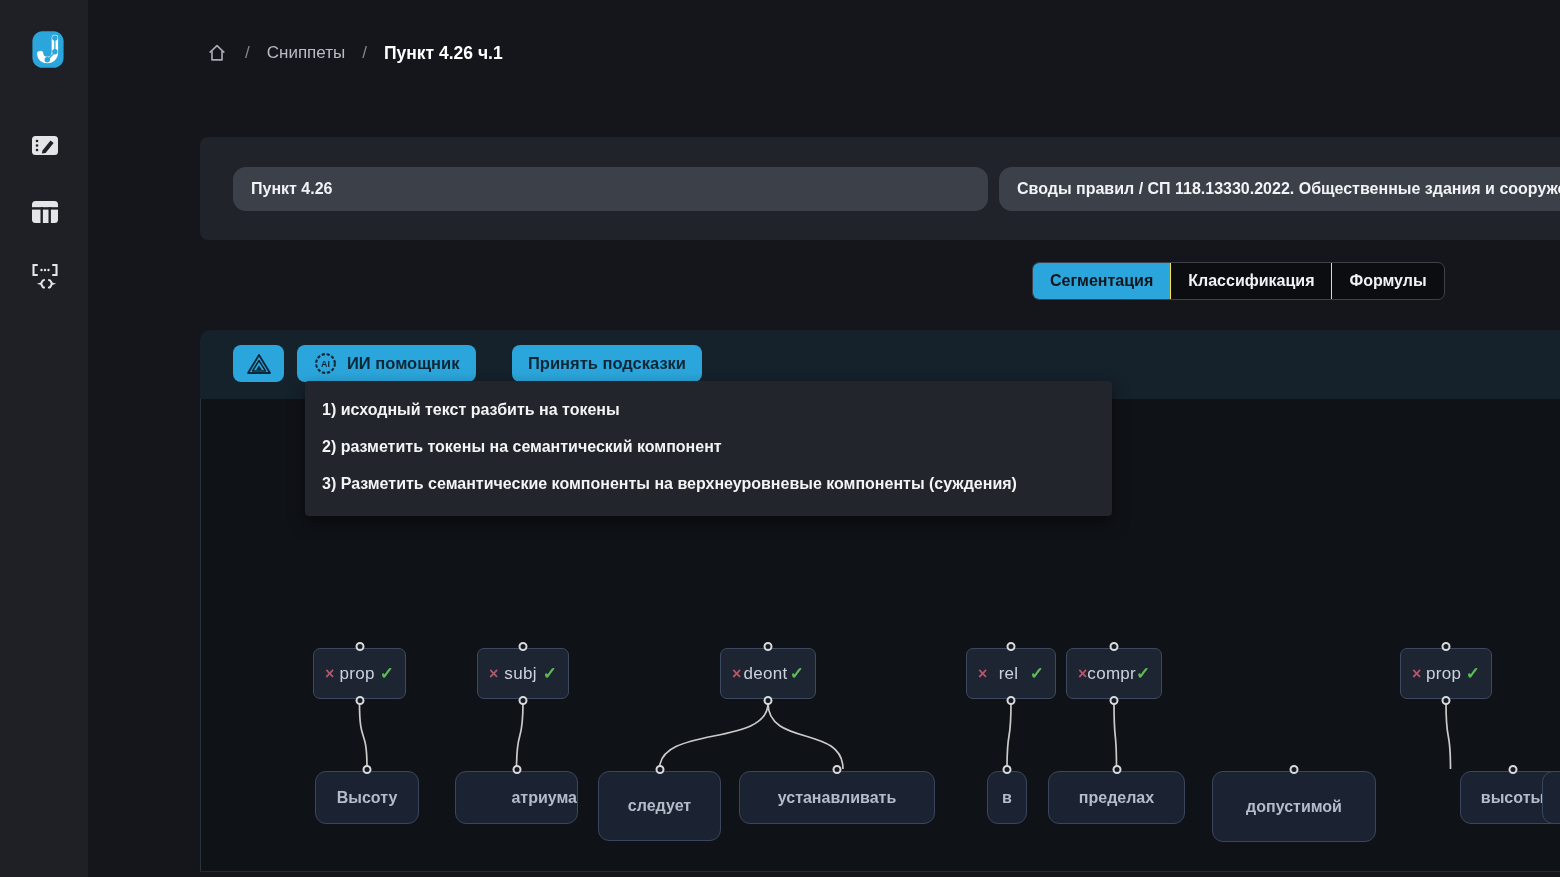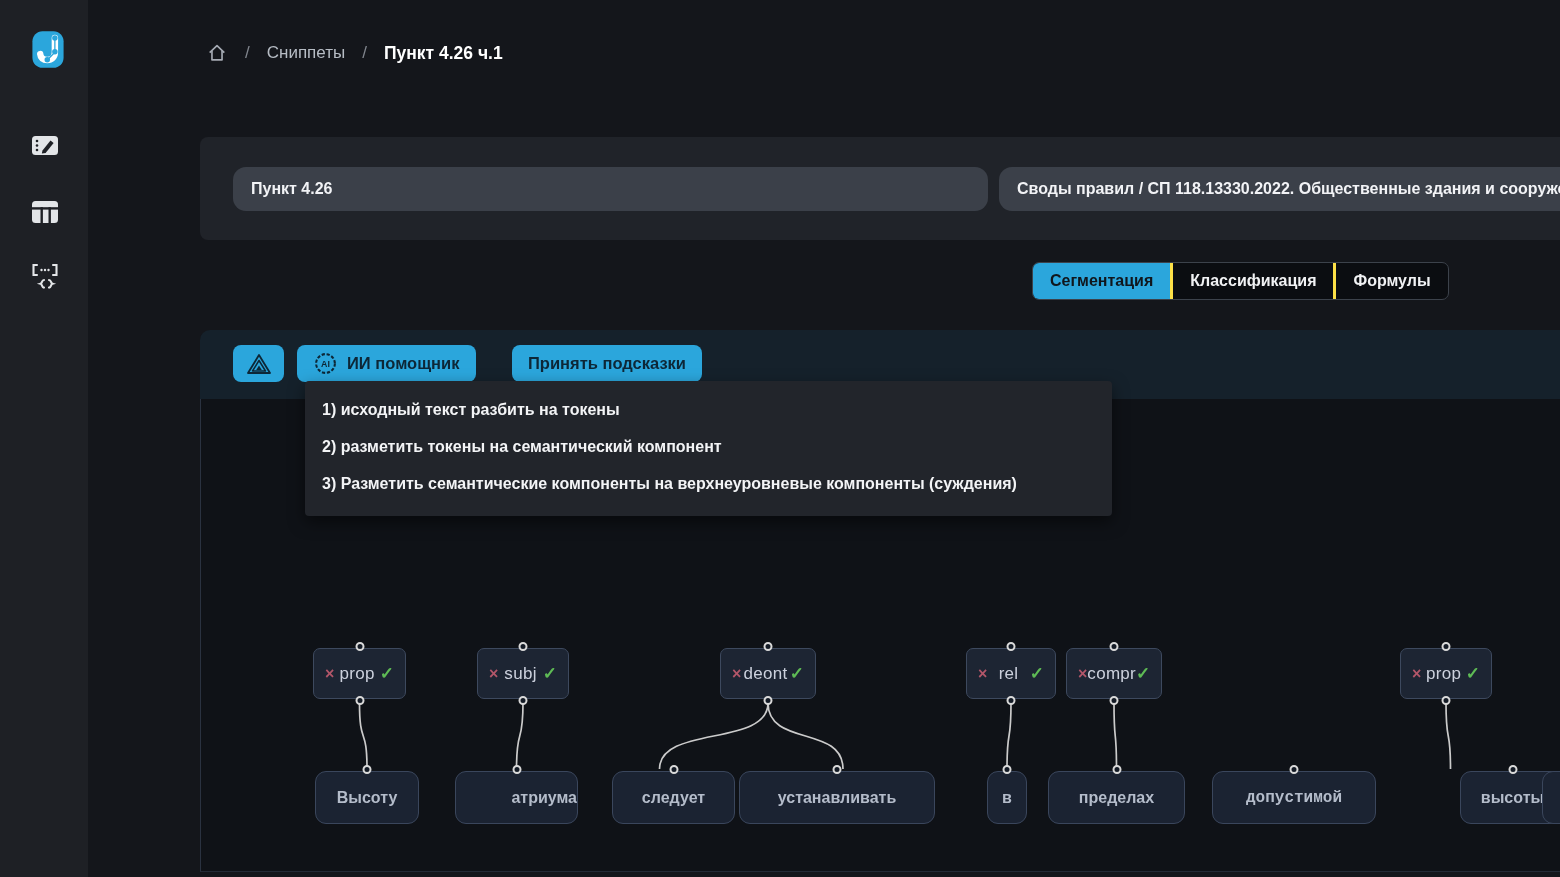--- a/index.html
+++ b/index.html
@@ -20,21 +20,21 @@
   
   .card { position:absolute; left:200px; top:137px; width:1380px; height:103px; background:#202329; border-radius:8px; z-index:2; }
   .field { position:absolute; top:30px; height:44px; background:#3b4049; border:none; border-radius:13px;
            color:#f2f3f6; font-size:16px; font-weight:600; padding:0 18px; font-family:"Liberation Sans",sans-serif; outline:none; }
   .field1 { left:33px;  width:755px; }
   .field2 { left:799px; width:640px; }
   
   .tabs { position:absolute; left:1032px; top:262px; height:38px; display:flex; border:1px solid #3c424b;
           border-radius:7px; overflow:hidden; background:#0b0d11; z-index:2; }
   .tab { height:100%; display:flex; align-items:center; padding:0 17px; font-size:16px; font-weight:600;
-         color:#f1f2f4; background:transparent; border:none; border-left:3px solid #fde047; cursor:pointer;
+         color:#f1f2f4; background:transparent; border:none; border-left:1px solid #fde047; cursor:pointer;
          font-family:"Liberation Sans",sans-serif; }
   .tab:first-child { border-left:none; }
   .tab.active { background:#2ba6dc; color:#10161c; border-left:none; }
   
   .toolbar { position:absolute; left:200px; top:330px; width:1360px; height:69px; background:#15212b;
              border-radius:10px 0 0 0; z-index:3; }
   .tbtn { position:absolute; top:15px; height:37px; background:#2ba6dc; border:none; border-radius:8px;
           display:flex; align-items:center; justify-content:center; gap:9px; color:#0d2737; font-size:16.5px;
           font-weight:600; cursor:pointer; font-family:"Liberation Sans",sans-serif; padding:0 16px; }
   .tbtn-hier { left:33px; width:51px; padding:0; }
@@ -123,37 +123,37 @@
         <span class="handle h-bot"></span>
       </div>
       <div class="gtoken" style="left: 315px; top: 771px; width: 104px; height: 53px;">
         <span>Высоту</span>
         <span class="handle h-top"></span>
       </div>
       <div class="gtoken" style="left: 455px; top: 771px; width: 123px; height: 53px; justify-content: flex-end;">
         <span>атриума</span>
         <span class="handle h-top"></span>
       </div>
-      <div class="gtoken" style="left: 612px; top: 771px; width: 123px; height: 53px; justify-content: center;">
+      <div class="gtoken" style="left: 598px; top: 771px; width: 123px; height: 70px; justify-content: center;">
         <span>следует</span>
         <span class="handle h-top"></span>
       </div>
       <div class="gtoken" style="left: 739px; top: 771px; width: 196px; height: 53px;">
         <span>устанавливать</span>
         <span class="handle h-top"></span>
       </div>
       <div class="gtoken" style="left: 987px; top: 771px; width: 40px; height: 53px;">
         <span>в</span>
         <span class="handle h-top"></span>
       </div>
       <div class="gtoken" style="left: 1048px; top: 771px; width: 137px; height: 53px;">
         <span>пределах</span>
         <span class="handle h-top"></span>
       </div>
-      <div class="gtoken" style="left: 1212px; top: 771px; width: 164px; height: 53px; font-family: Liberation Mono, monospace;">
+      <div class="gtoken" style="left: 1212px; top: 771px; width: 164px; height: 71px;">
         <span>допустимой</span>
         <span class="handle h-top"></span>
       </div>
       <div class="gtoken" style="left: 1460px; top: 771px; width: 105px; height: 53px;">
         <span>высоты</span>
         <span class="handle h-top"></span>
       </div>
       <div class="gtoken" style="left: 1542px; top: 771px; width: 70px; height: 53px;">
         <span></span>
       </div>

